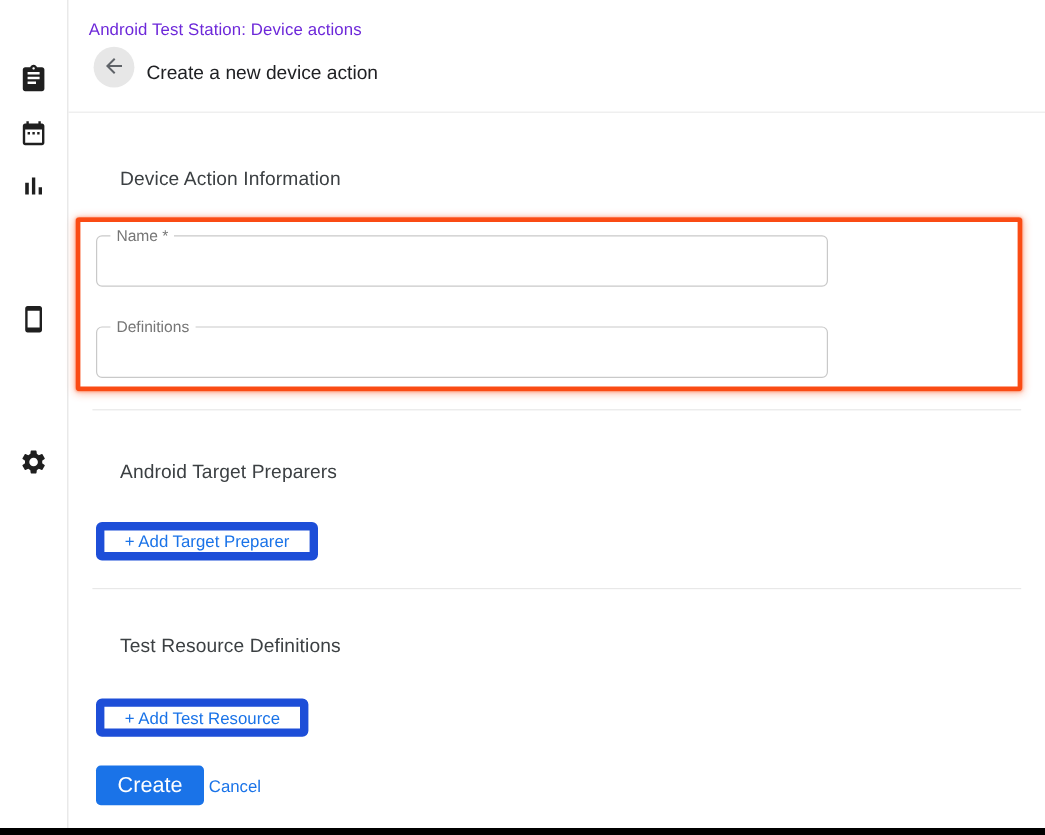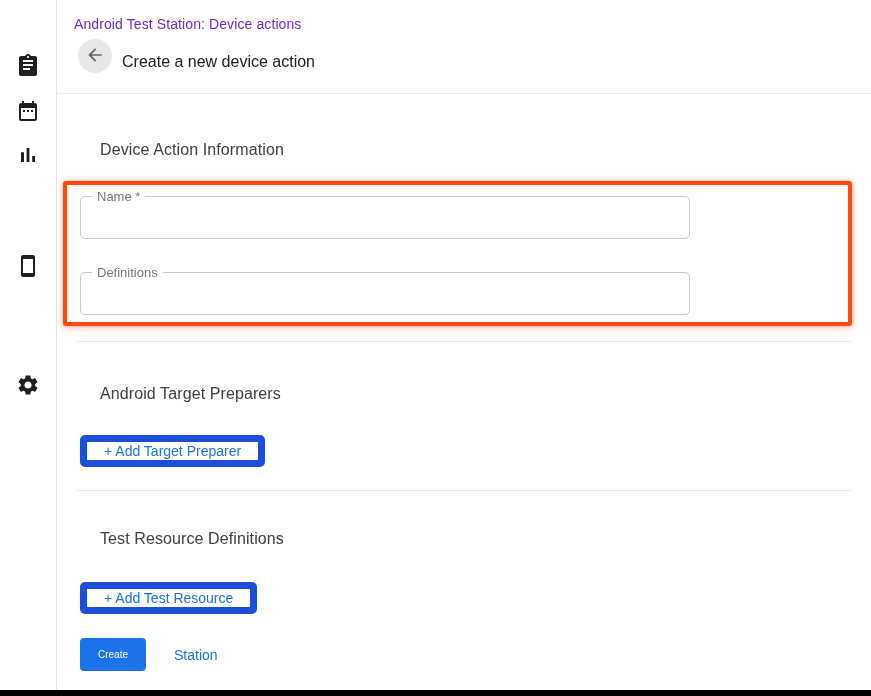--- a/index.html
+++ b/index.html
@@ -83,21 +83,21 @@
   .outlined-btn {
     position:absolute; left:80px; height:32px; padding:0 17px;
     background:#fff; border:7px solid #1d4ed8; border-radius:5px;
     color:#1a73e8; font-size:14px; font-family:inherit; cursor:pointer;
   }
   #add-target-preparer { top:435px; }
   #add-test-resource   { top:582px; }
   .create-btn {
     position:absolute; left:80px; top:638px; height:33px; padding:0 18px;
     background:#1a73e8; border:none; border-radius:4px;
-    color:#ffffff; font-size:10px; font-family:inherit; cursor:pointer;
+    color:#ffffff; font-size:18px; font-family:inherit; cursor:pointer;
   }
   .cancel-btn {
     position:absolute; left:166px; top:638px; height:33px; padding:0 8px;
     background:transparent; border:none; color:#1a73e8;
     font-size:14px; font-family:inherit; cursor:pointer;
   }
 
   
   .bottom-bar {
     position:absolute; left:0; bottom:0; width:871px; height:6px; background:#000;
@@ -175,16 +175,16 @@
 
   <h2 class="section-title" id="title-target-preps">Android Target Preparers</h2>
   <button class="outlined-btn" id="add-target-preparer">+ Add Target Preparer</button>
 
   <div class="divider" id="divider-2"></div>
 
   <h2 class="section-title" id="title-test-res">Test Resource Definitions</h2>
   <button class="outlined-btn" id="add-test-resource">+ Add Test Resource</button>
 
   <button class="create-btn">Create</button>
-  <button class="cancel-btn">Station</button>
+  <button class="cancel-btn">Cancel</button>
 
   <div class="bottom-bar"></div>
 </div>
 
 </body></html>

